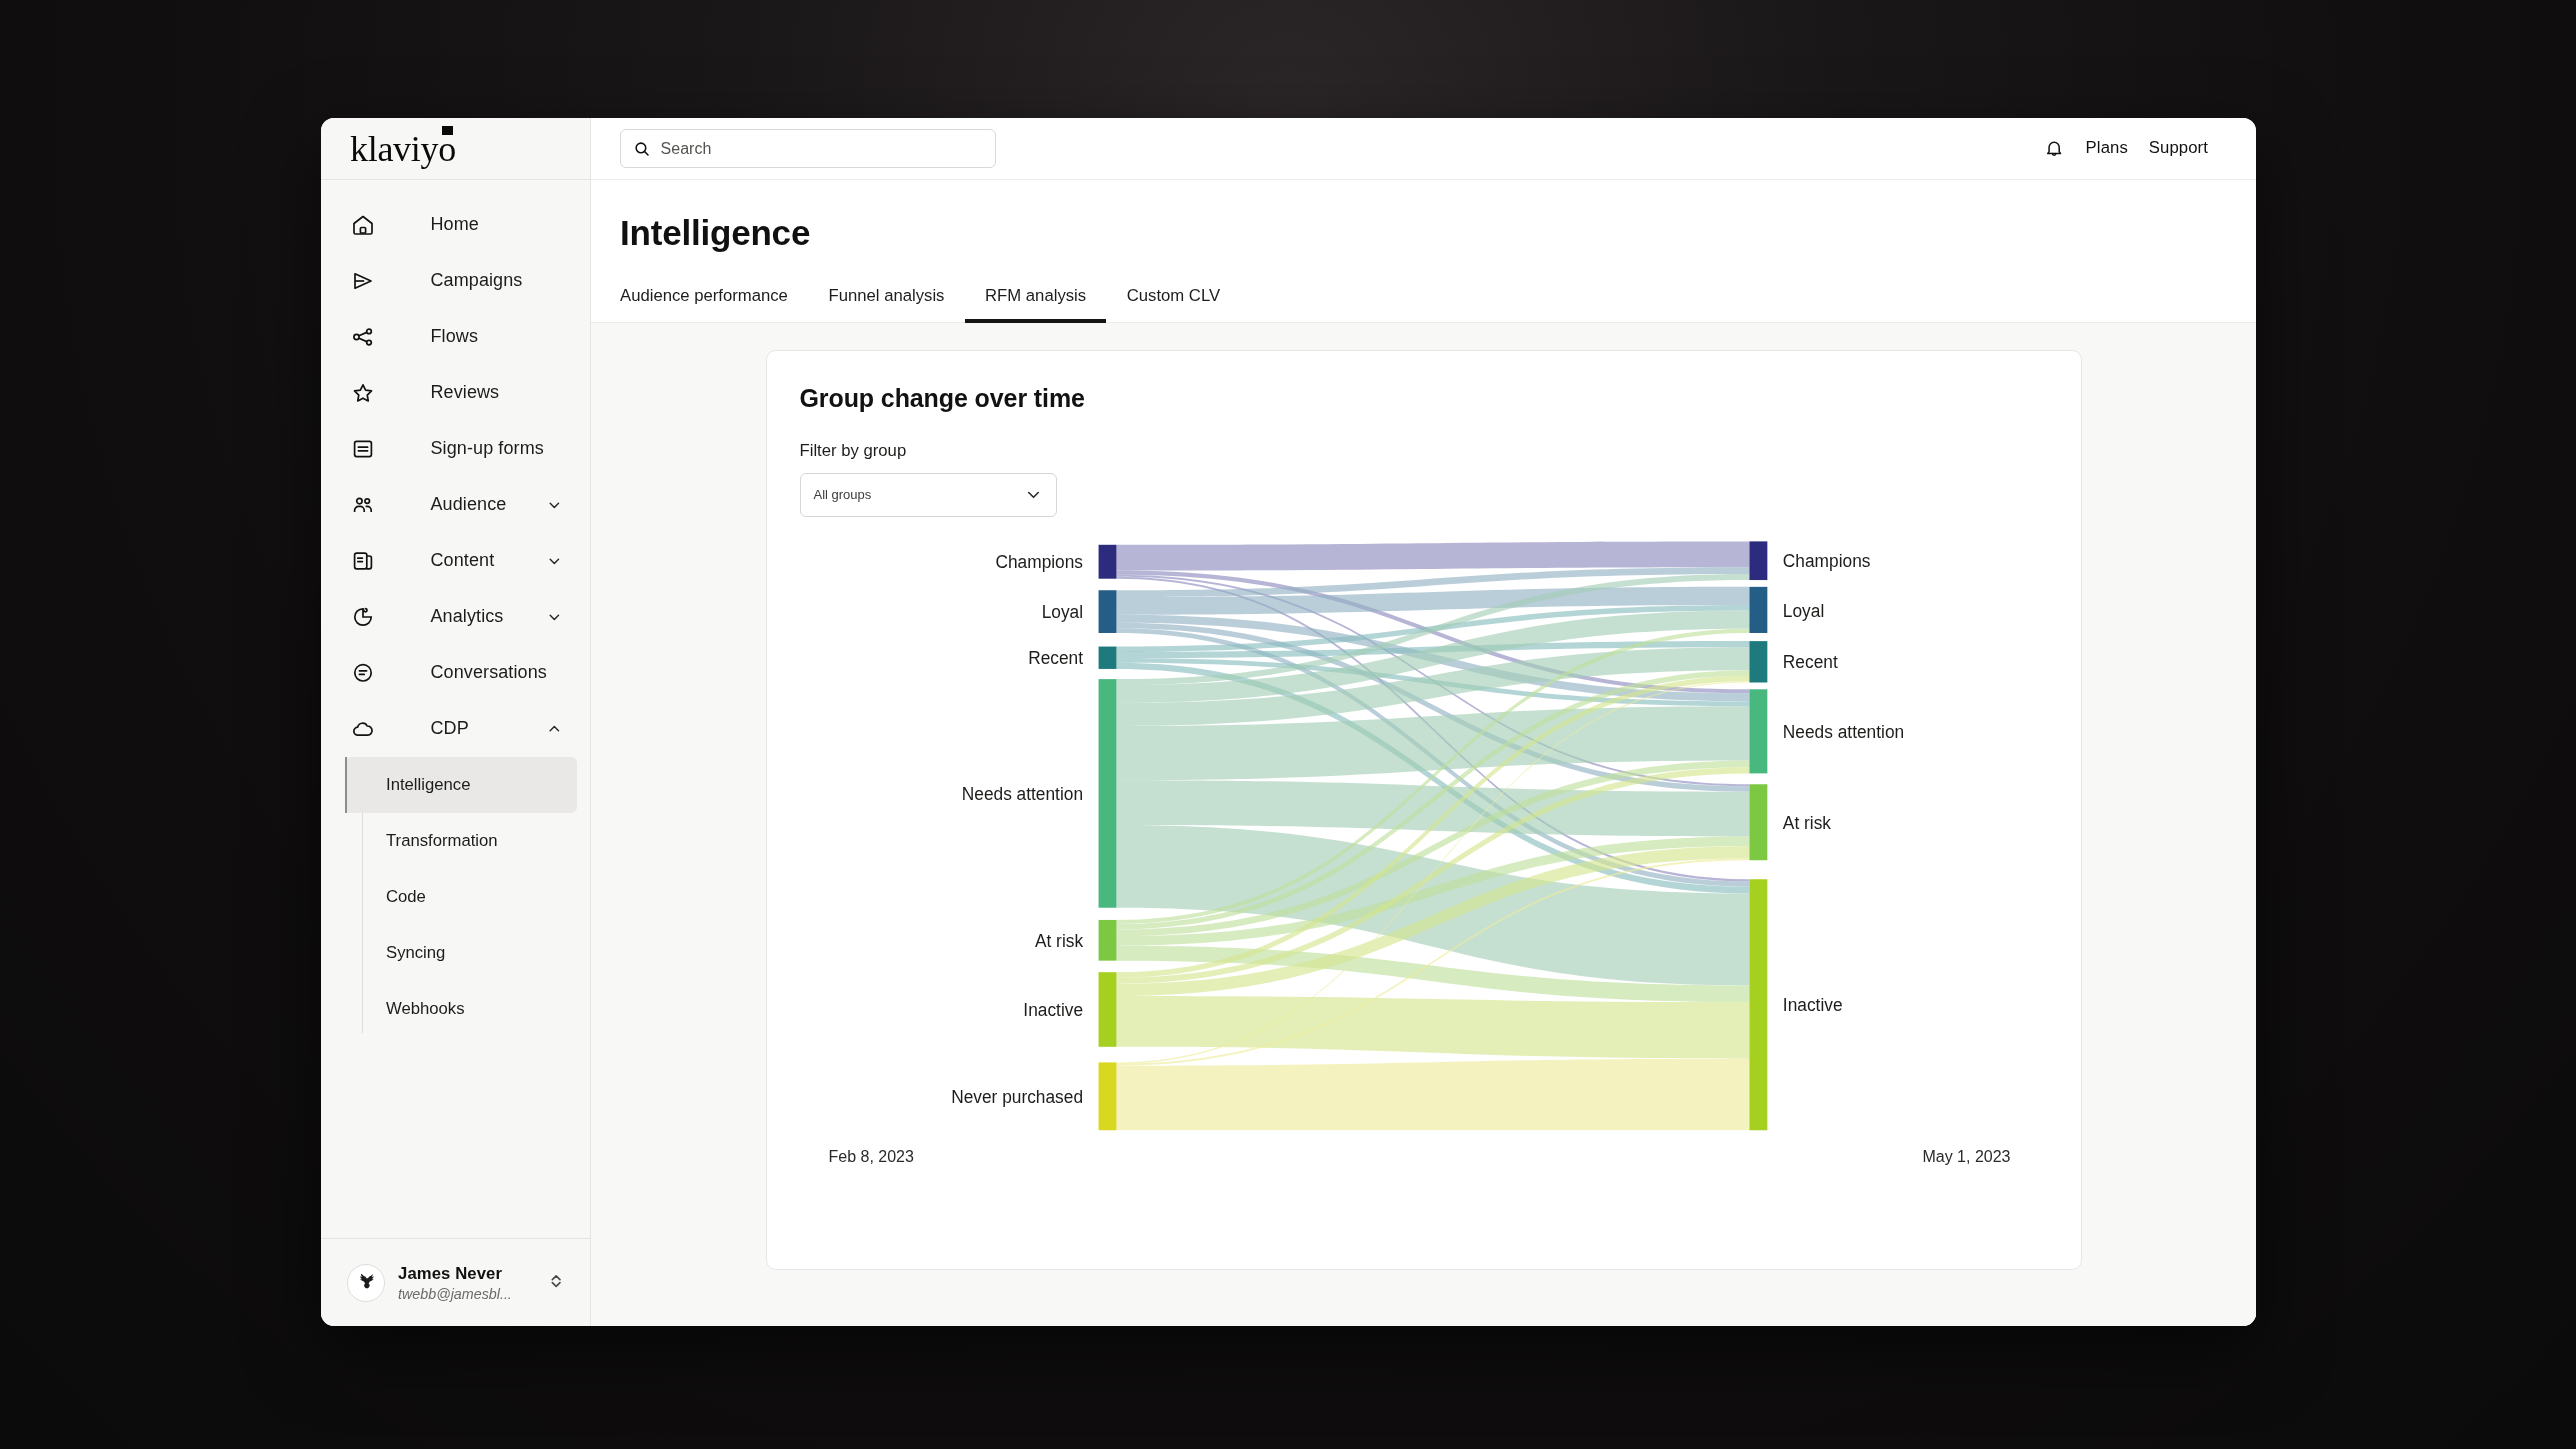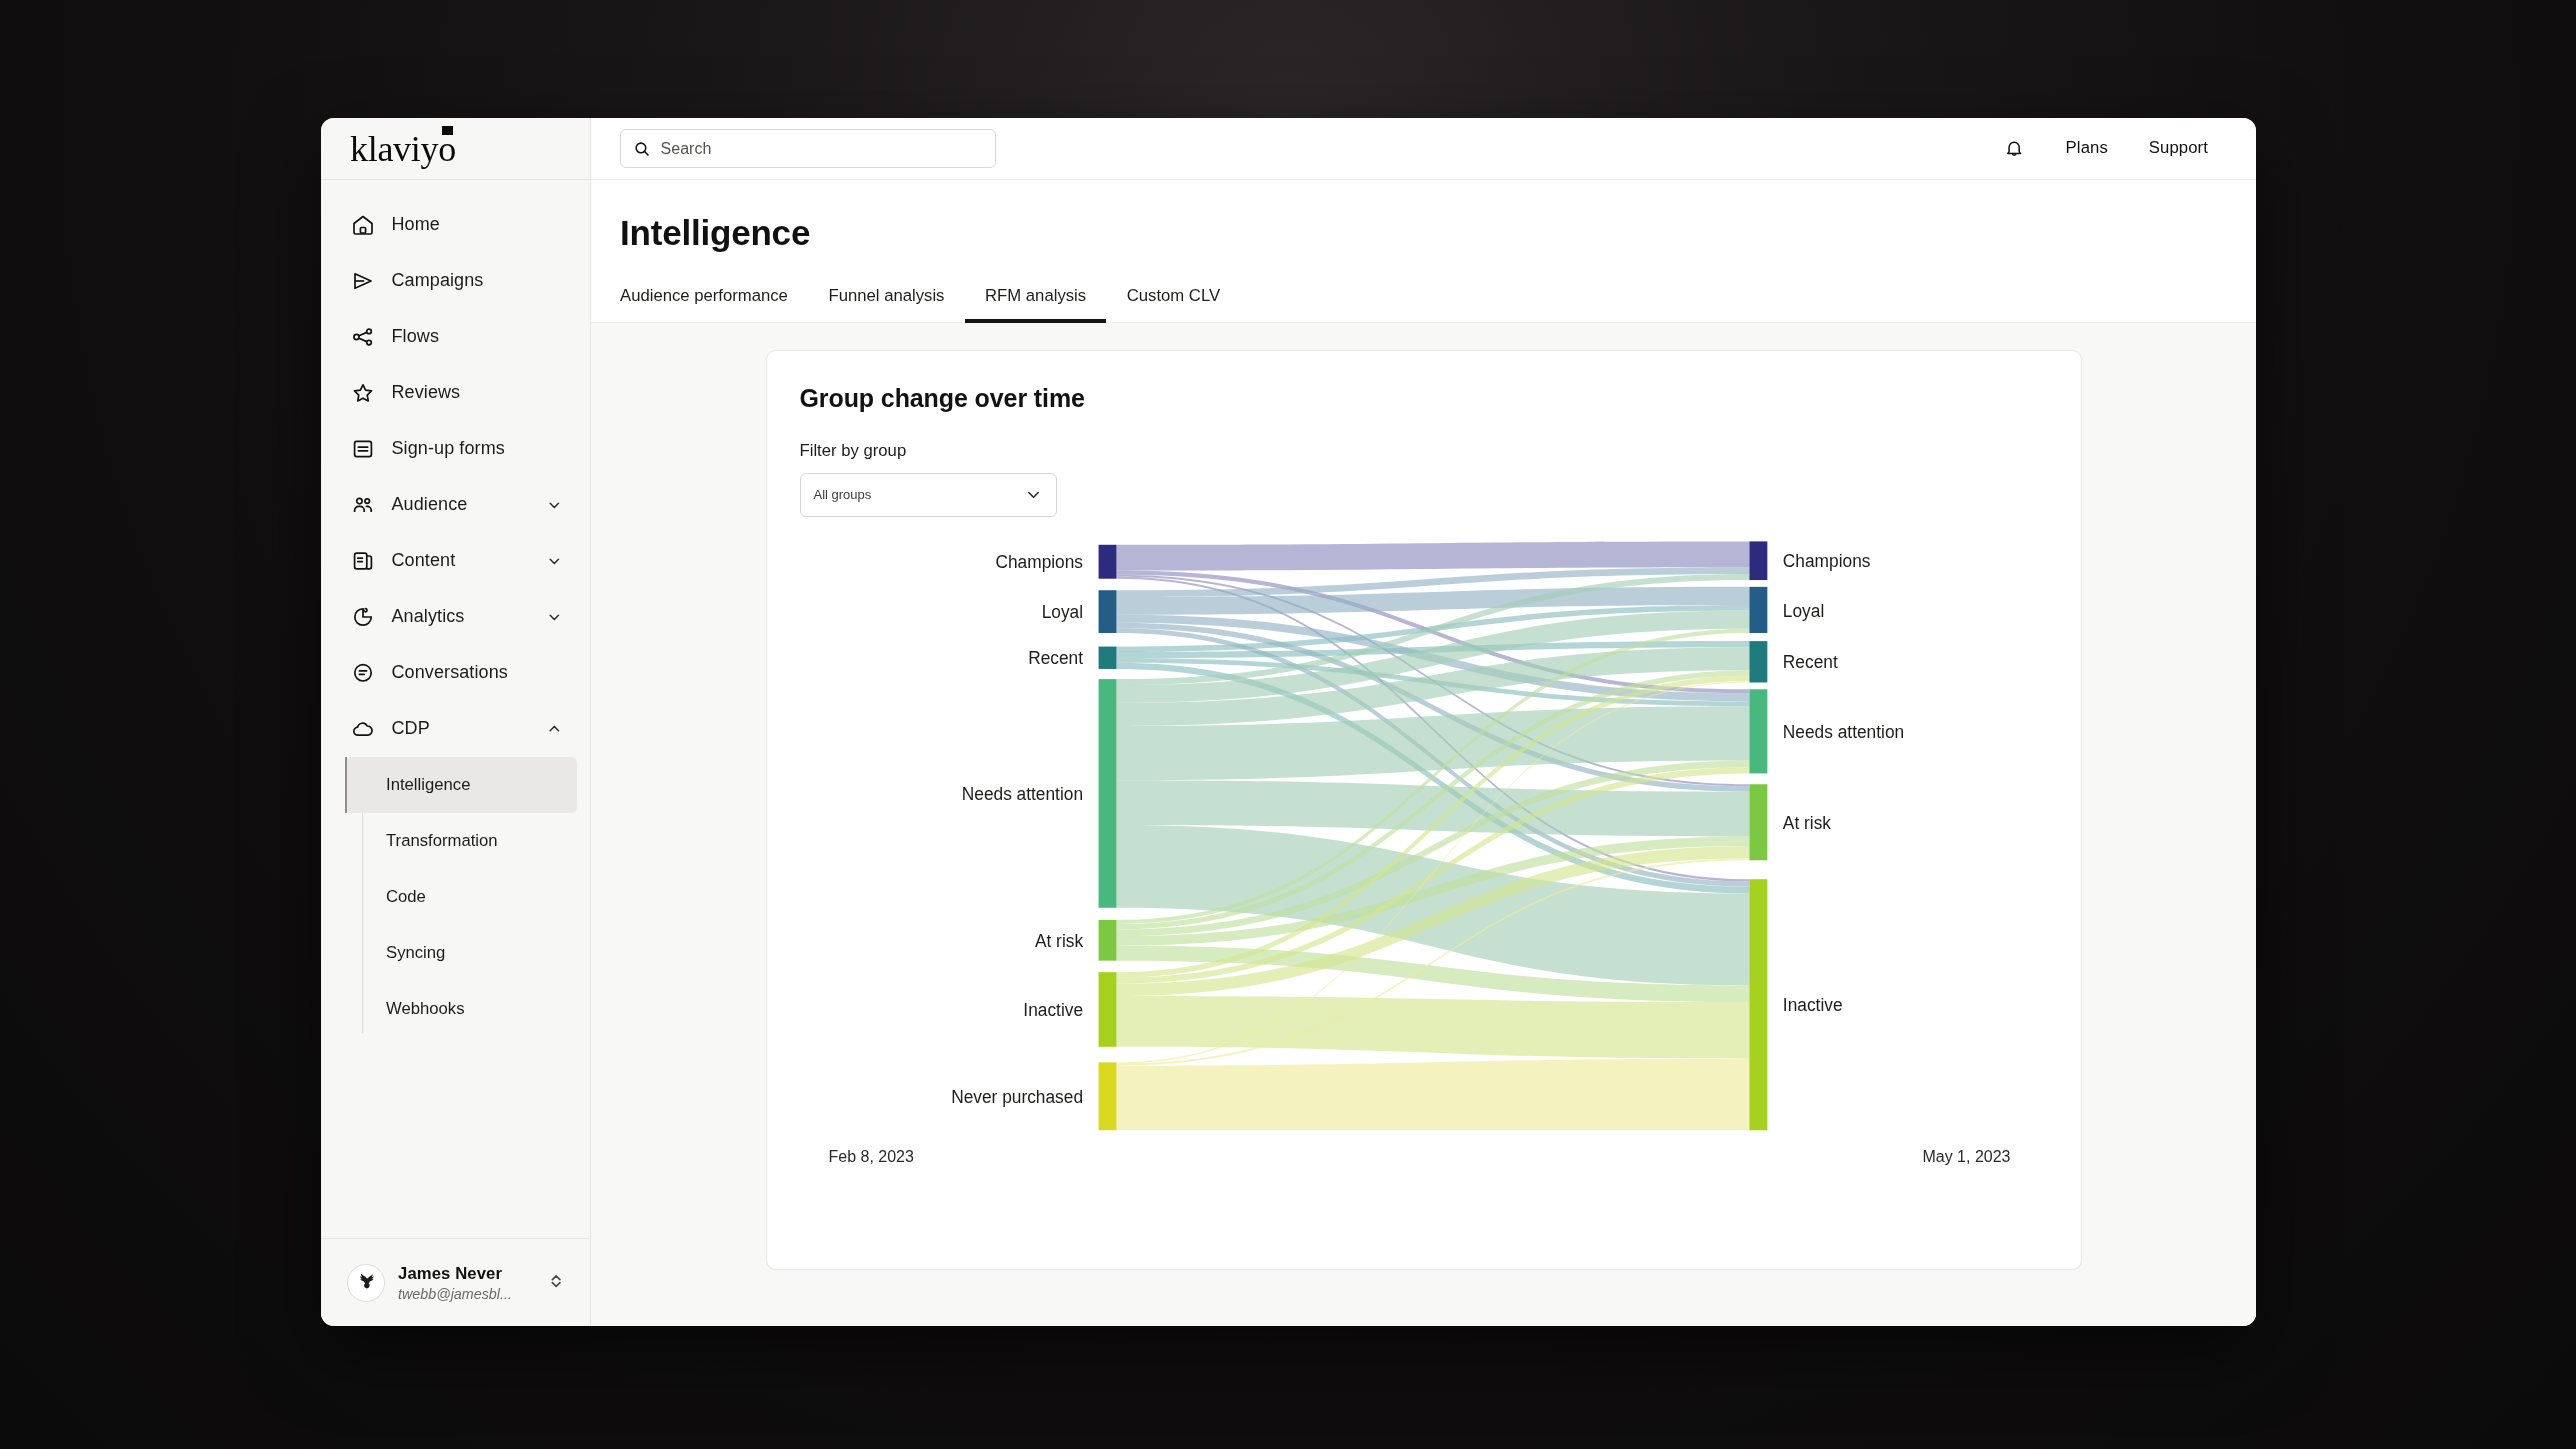--- a/index.html
+++ b/index.html
@@ -52,20 +52,21 @@
     padding-top: 16.7px;
     flex: 1 1 auto;
     overflow: hidden;
   }
   .nav-item {
     height: 56px;
     display: flex; align-items: center;
     padding: 0 27.5px 0 29px;
     cursor: pointer;
     position: relative;
+    gap: 39px;
   }
   .nav-item .ic {
     width: 26px; height: 26px;
     flex: 0 0 26px;
     display: flex; align-items: center; justify-content: center;
     color: #121212;
   }
   .nav-item .lbl {
     margin-left: 15.5px;
     font-size: 18px;
@@ -153,21 +154,21 @@
     margin-left: 9.6px;
     font-size: 16px;
     color: #3d3c3a;
     font-family: inherit;
     background: transparent;
     width: 100%;
   }
   .search input::placeholder { color: #55534f; }
   .top-right {
     margin-left: auto;
-    display: flex; align-items: center; gap: 41px;
+    display: flex; align-items: center; gap: 21px;
   }
   .top-right .bell { color: #121212; display: flex; }
   .top-link {
     font-size: 16.7px; color: #121212; cursor: pointer;
     letter-spacing: 0.1px;
   }
 
   .page-head {
     padding: 33px 29px 0 29px;
     background: #fff;

